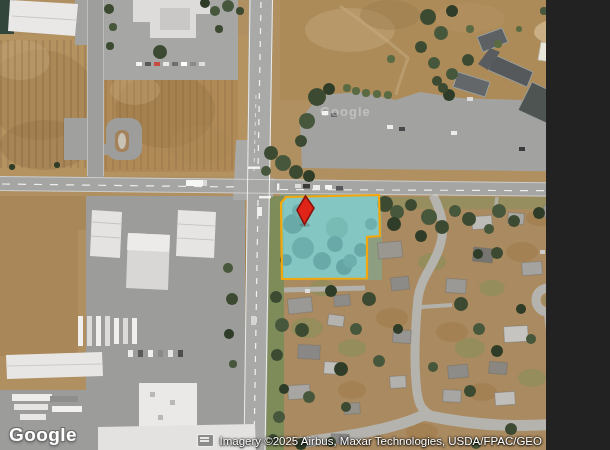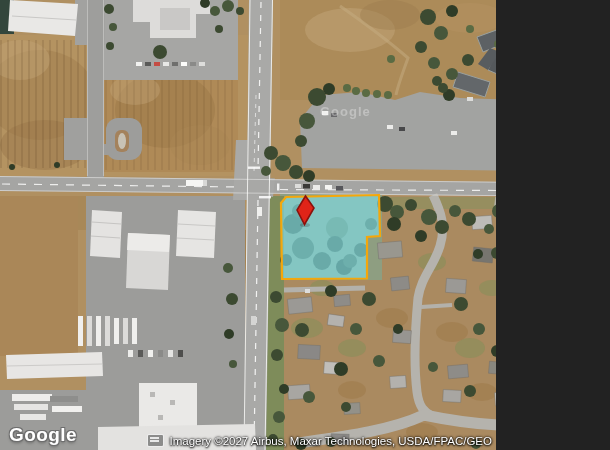--- a/index.html
+++ b/index.html
@@ -1,16 +1,16 @@
 <!DOCTYPE html>
 <html><head>
 <meta charset="utf-8">
 <style>
   html,body{margin:0;padding:0;background:#222;}
-  .stage{position:relative;width:496px;height:450px;overflow:hidden;
+  .stage{position:relative;width:546px;height:450px;overflow:hidden;
          font-family:"Liberation Sans",sans-serif;background:#ef4444;}
   .map-base{position:absolute;left:0;top:0;width:610px;height:450px;
             filter:saturate(.96) blur(.35px);}
   .overlay-svg{position:absolute;left:0;top:0;width:610px;height:450px;pointer-events:none;}
   .t1{fill:#3c4a30}.t2{fill:#47573a}.t3{fill:#2f3c26}.t4{fill:#5a6b42}
   .watermark{position:absolute;left:320px;top:104px;color:rgba(255,255,255,.32);
              font-size:13px;font-weight:bold;letter-spacing:1px;}
   .google-logo{position:absolute;left:9px;bottom:4px;font-size:19px;font-weight:bold;
                color:#fff;letter-spacing:.4px;
                text-shadow:-1px -1px 0 #6e6e6e,1px -1px 0 #6e6e6e,-1px 1px 0 #6e6e6e,
@@ -371,16 +371,16 @@
   <svg class="overlay-svg" viewBox="0 0 610 450" xmlns="http://www.w3.org/2000/svg">
     <polygon points="286,197 379,195 380,236 367,237 367,278.5 282,279 281,203" fill="#7fd8e2" fill-opacity="0.68" stroke="#f4a70b" stroke-width="2.2"></polygon>
     <ellipse cx="305" cy="225" rx="5" ry="2" fill="#000" opacity=".18"></ellipse>
     <polygon points="305.5,196 314,208 304.5,224.5 297,210" fill="#e02418" stroke="#8a120d" stroke-width="1.6"></polygon>
   </svg>
 
   <div class="google-logo">Google</div>
 
   <div class="attribution">
     <span class="kbd-icon"></span>
-    <span>Imagery ©2027 Airbus, Maxar Technologies, USDA/FPAC/GEO</span>
+    <span>Imagery ©2025 Airbus, Maxar Technologies, USDA/FPAC/GEO</span>
   </div>
 
 </div>
 
 </body></html>

